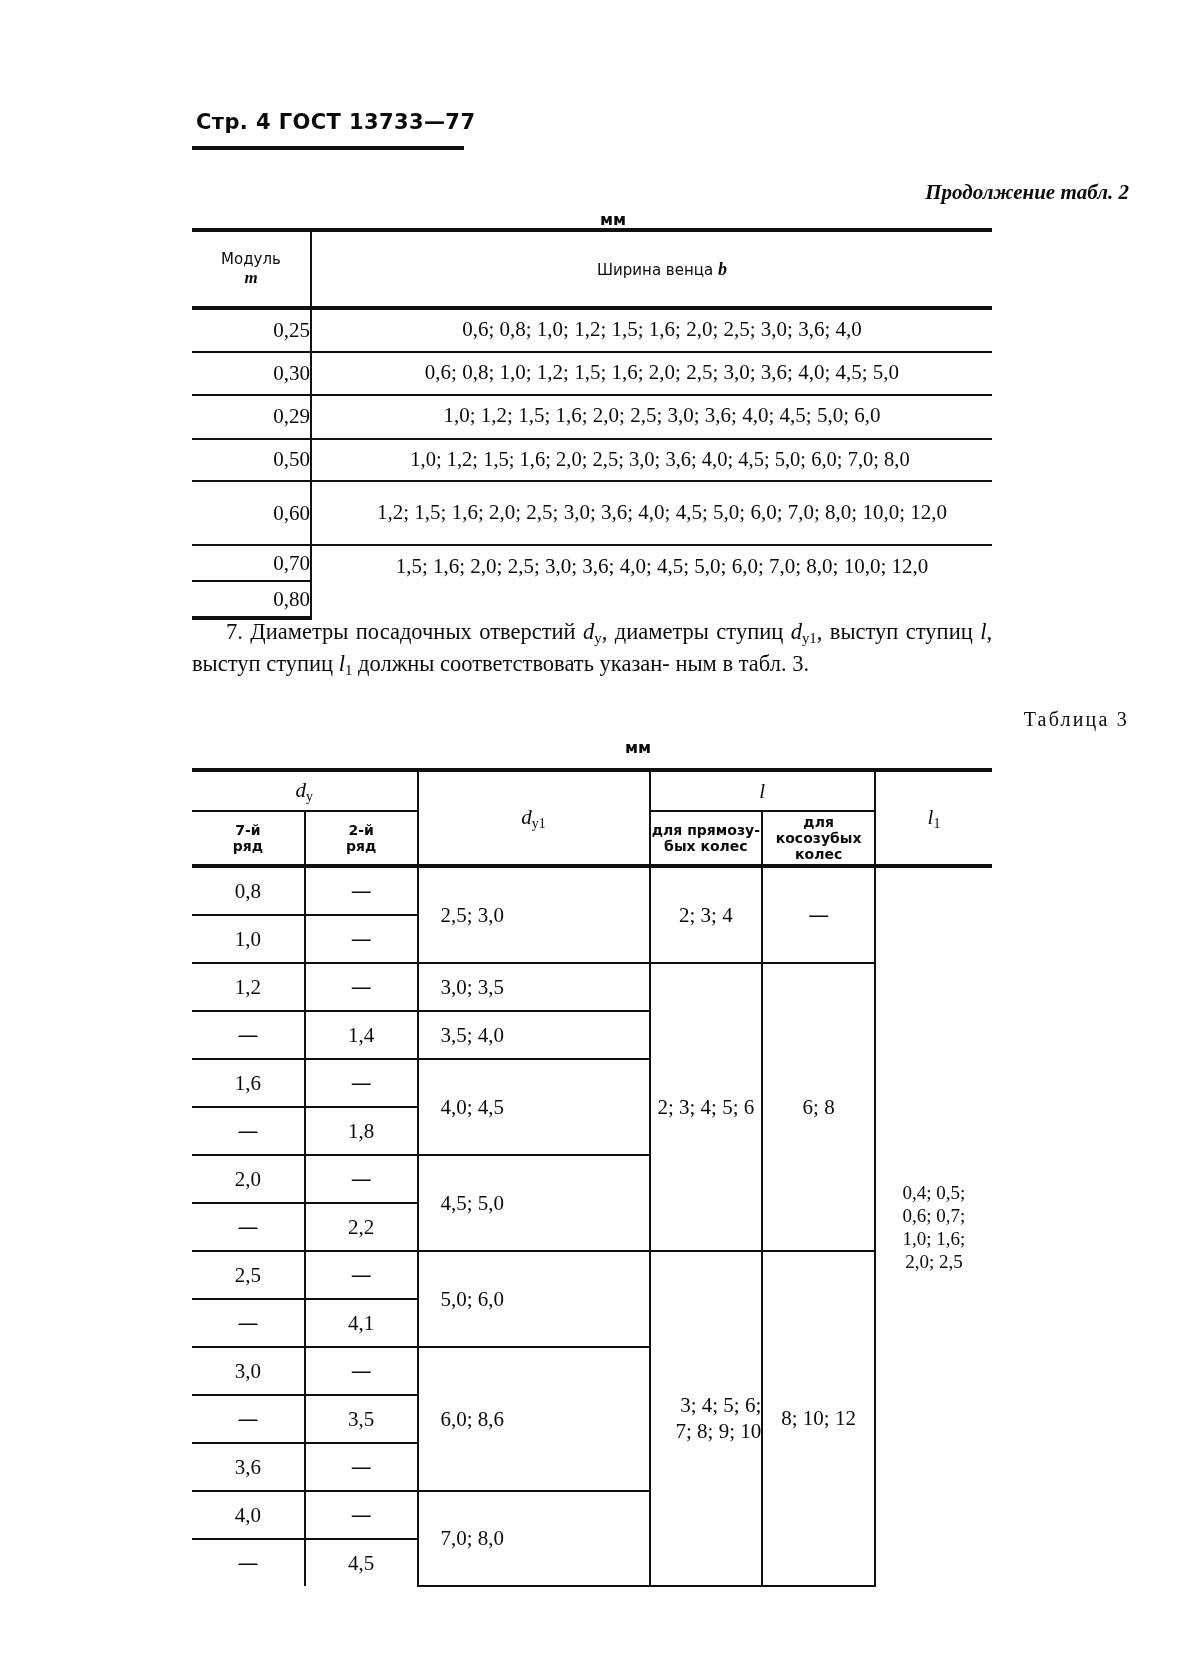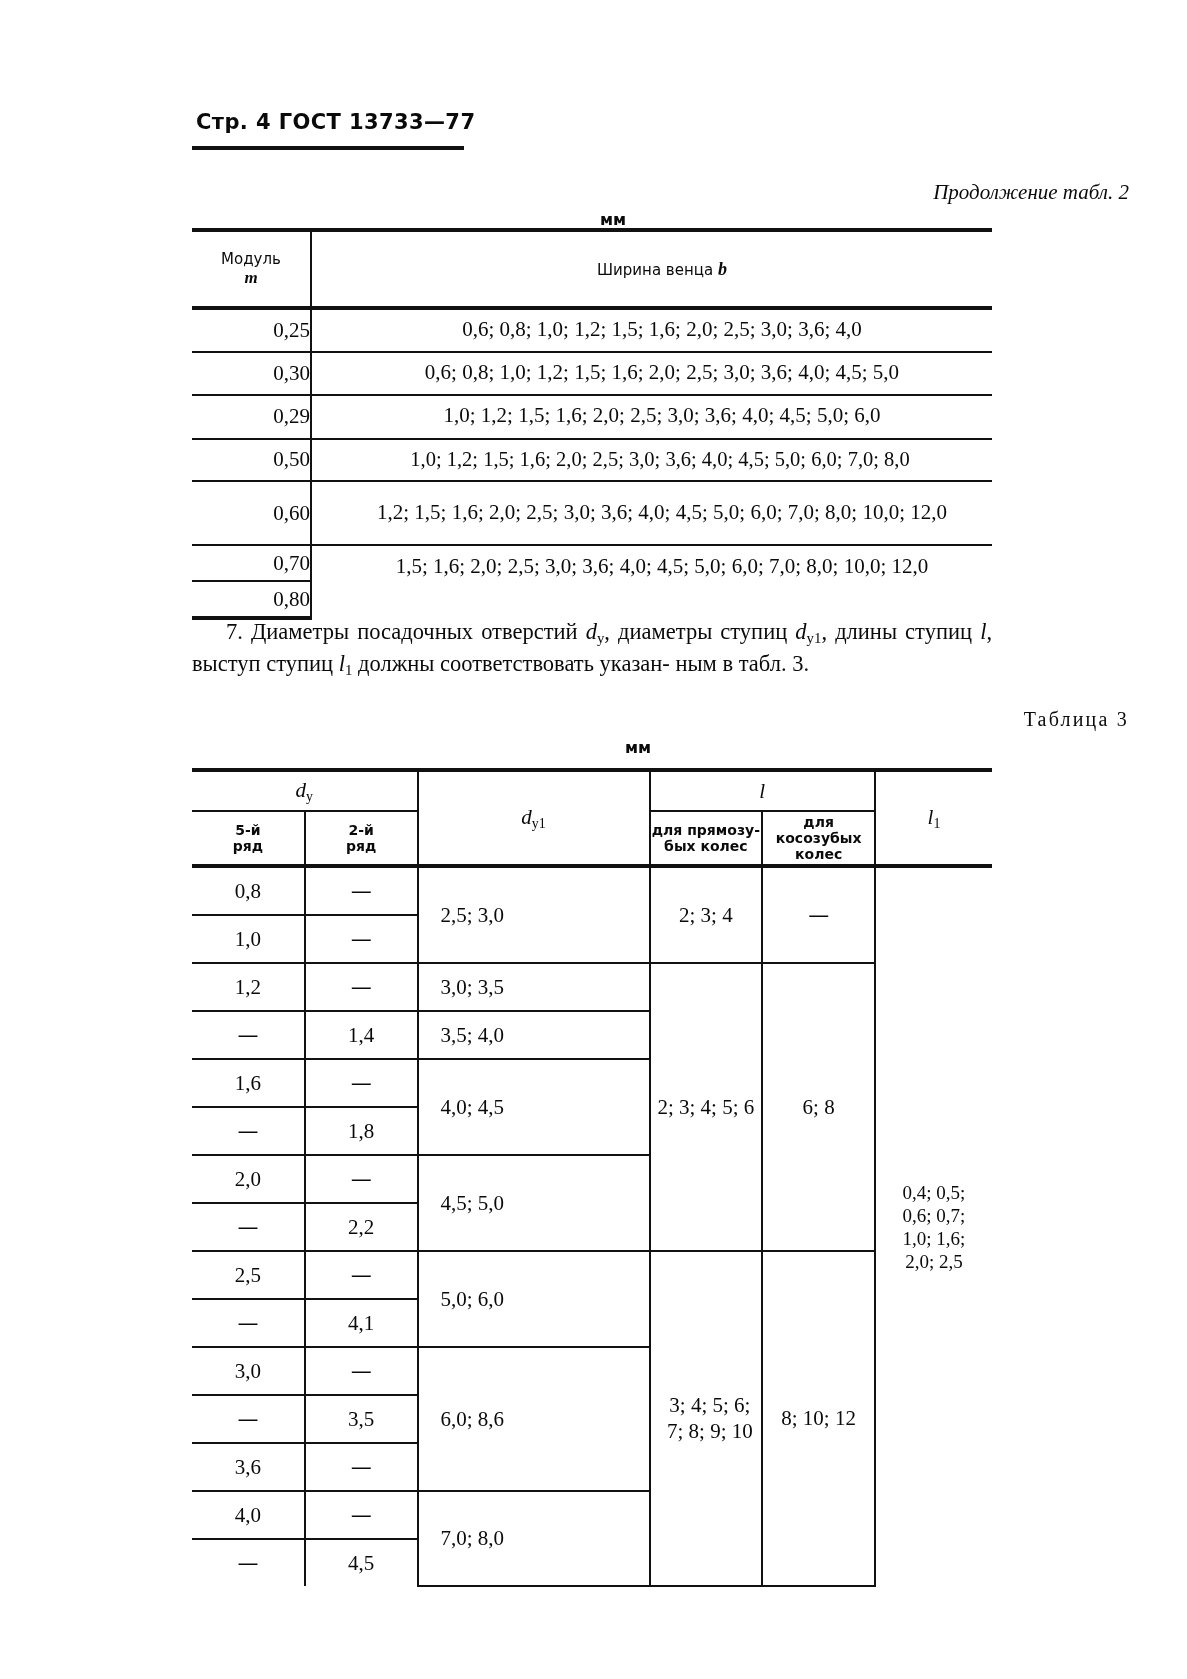--- a/index.html
+++ b/index.html
@@ -24,21 +24,21 @@
     background:#111;
   }
   .corner-mark {
     position:absolute; right:14px; top:4px;
     font-size:11px; color:#6a6a6a; letter-spacing:1px;
   }
 
   
   .cont-caption {
     position:absolute; right:58px; top:180px;
-    font-style:italic; font-weight:normal; font-size:21px;
+    font-style:italic; font-weight:bold; font-size:21px;
   }
   .tbl-caption {
     position:absolute; right:58px; top:708px;
     font-size:20px; letter-spacing:2.2px;
   }
   .unit-mm {
     position:absolute; font-family:"DejaVu Sans", sans-serif;
     font-weight:bold; font-size:16px;
   }
   #unit-mm-1 { left:600px; top:210px; }
@@ -150,21 +150,21 @@
     </tr>
     <tr>
       <td class="c-mod mod bb-thick br-thin" style="height:34px;">0,80</td>
     </tr>
   </tbody>
     </table>
 
   <div style="position:absolute; left:192px; top:617px; width:800px; font-size:22.5px; line-height:1.33; text-align:justify;">
     <span style="display:inline-block; width:34px;"></span><span>7.</span>
     <span>Диаметры  посадочных  отверстий </span><span class="ital"><span>d</span><span class="sub">у</span></span><span>, диаметры ступиц </span><span class="ital"><span>d</span><span class="sub">у1</span></span>,
-    <span>длины ступиц </span><span class="ital">l</span><span>, выступ ступиц </span><span class="ital"><span>l</span><span class="sub">1</span></span><span> должны соответствовать указан-</span>
+    <span>выступ ступиц </span><span class="ital">l</span><span>, выступ ступиц </span><span class="ital"><span>l</span><span class="sub">1</span></span><span> должны соответствовать указан-</span>
     <span>ным в табл. 3.</span>
   </div>
 
   <div class="tbl-caption">Таблица 3</div>
   <div class="unit-mm" id="unit-mm-2">мм</div>
 
   <table class="gost" id="table3">
 
     <tbody>
         <tr>
@@ -176,21 +176,21 @@
       </td>
       <td colspan="2" class="bt-thick bb-thin br-thin">
         <span class="hsym">l</span>
       </td>
       <td rowspan="2" class="col-l1 bt-thick bb-thick">
         <span class="hsym"><span>l</span><span class="sub">1</span></span>
       </td>
     </tr>
     <tr>
       <td class="col-r1 hsmall bb-thick br-thin" style="height:52px;">
-        <div>5-й</div>
+        <div>7-й</div>
         <div>ряд</div>
       </td>
       <td class="col-r2 hsmall bb-thick br-thin">
         <div>2-й</div>
         <div>ряд</div>
       </td>
       <td class="col-lp hsmall bb-thick br-thin">
         <div>для прямозу-</div>
         <div>бых колес</div>
       </td>
@@ -250,21 +250,21 @@
 
     <tr>
       <td class="bb-thin br-thin dash" style="height:46px;">—</td>
       <td class="bb-thin br-thin">2,2</td>
     </tr>
 
     <tr>
       <td class="bb-thin br-thin" style="height:46px;">2,5</td>
       <td class="bb-thin br-thin dash">—</td>
       <td rowspan="2" class="dval bb-thin br-thin">5,0; 6,0</td>
-      <td rowspan="7" class="lval bb-thin br-thin" style="white-space:pre-line; text-align:center; padding-left:8px; line-height:1.2;">3; 4; 5; 6;
+      <td rowspan="7" class="lval bb-thin br-thin" style="white-space:pre-line; text-align:right; padding-left:8px; line-height:1.2;">3; 4; 5; 6;
 7; 8; 9; 10</td>
       <td rowspan="7" class="lval bb-thin br-thin">8; 10; 12</td>
     </tr>
 
     <tr>
       <td class="bb-thin br-thin dash" style="height:46px;">—</td>
       <td class="bb-thin br-thin">4,1</td>
     </tr>
 
     <tr>

